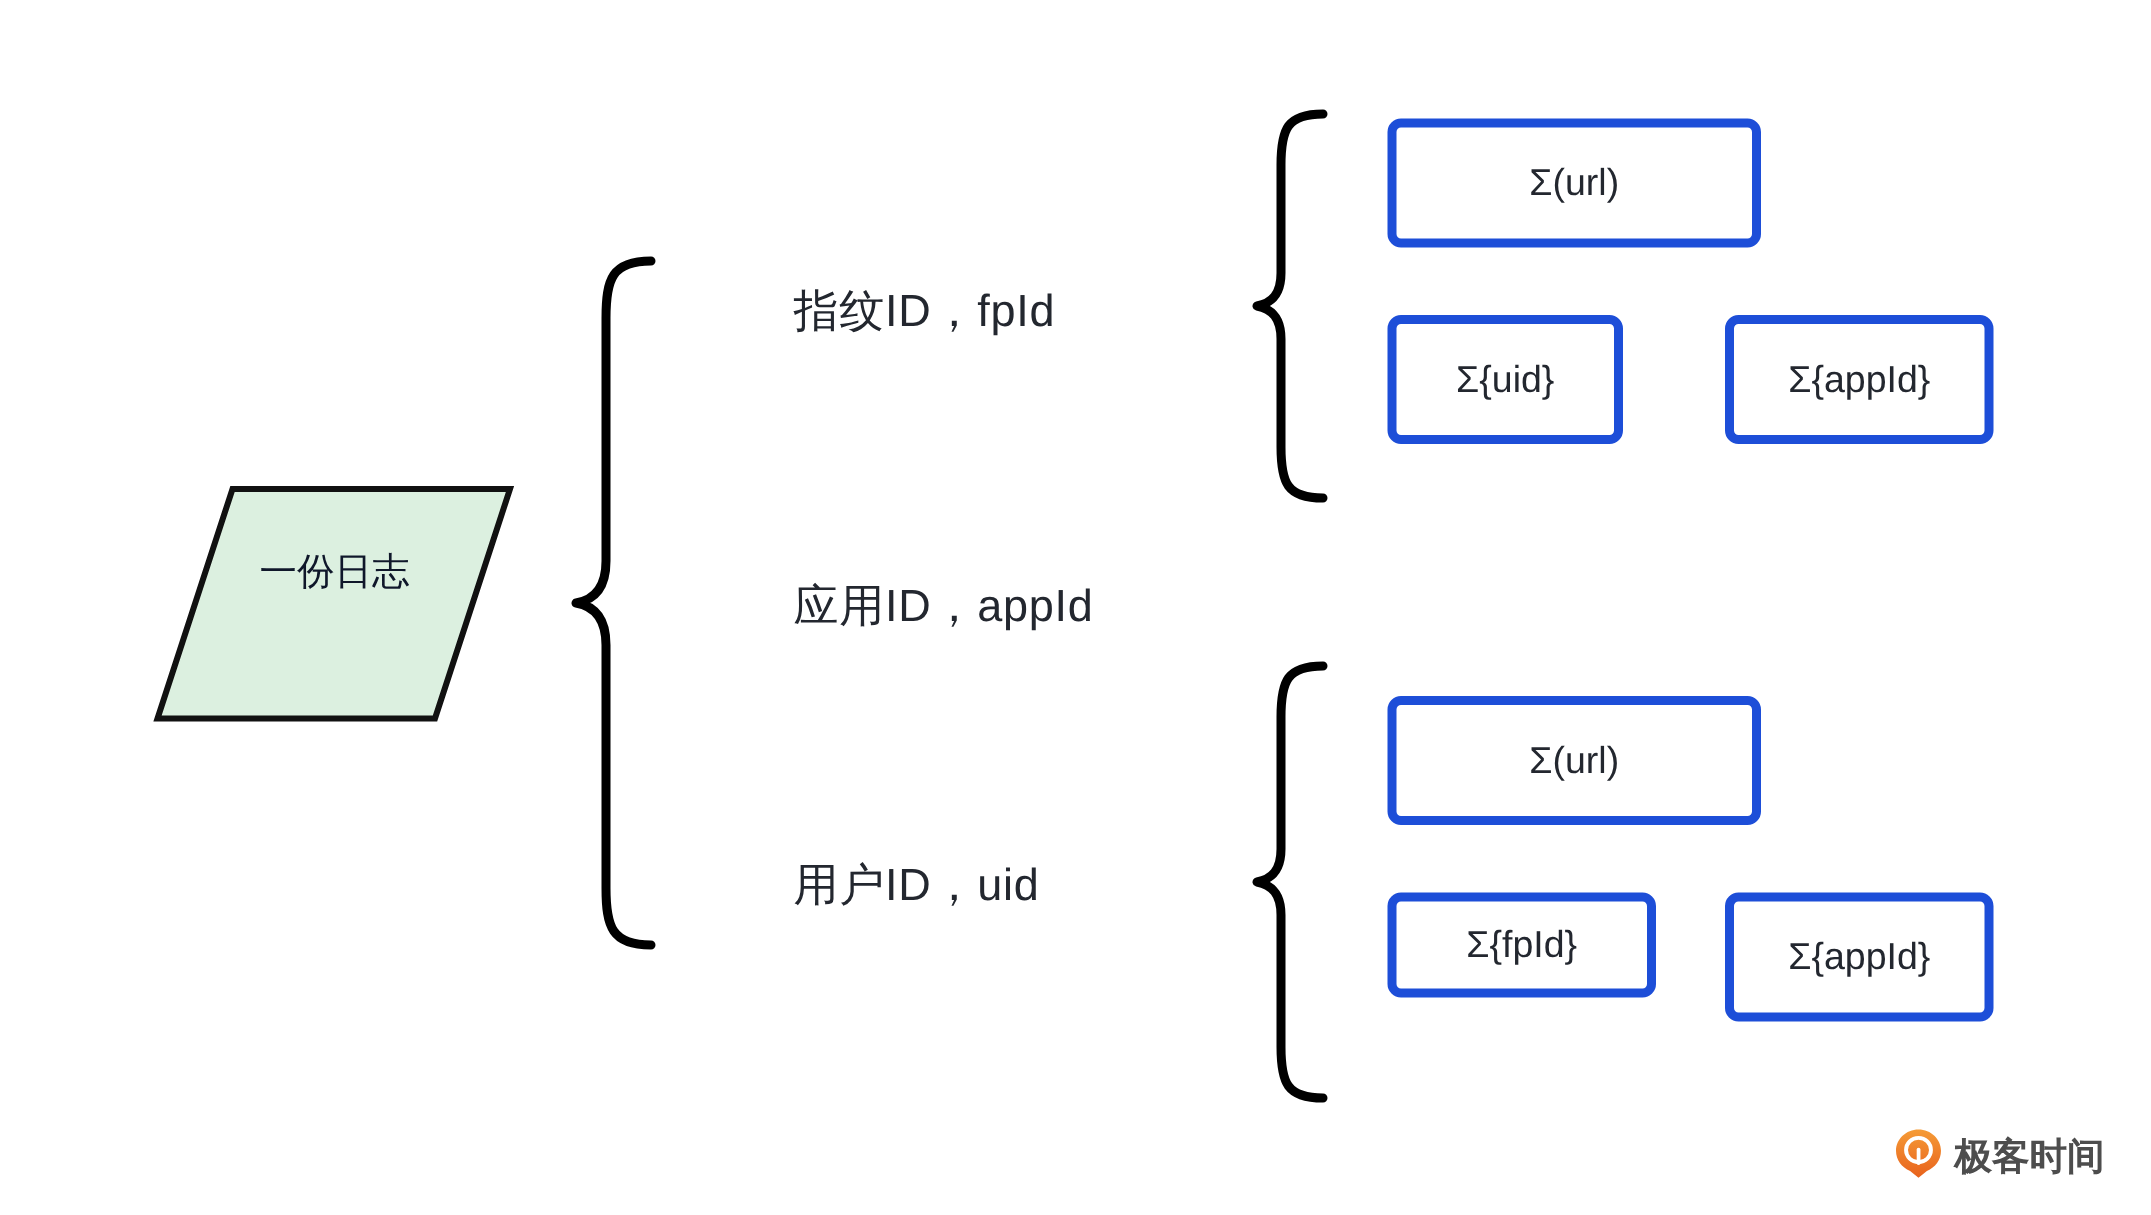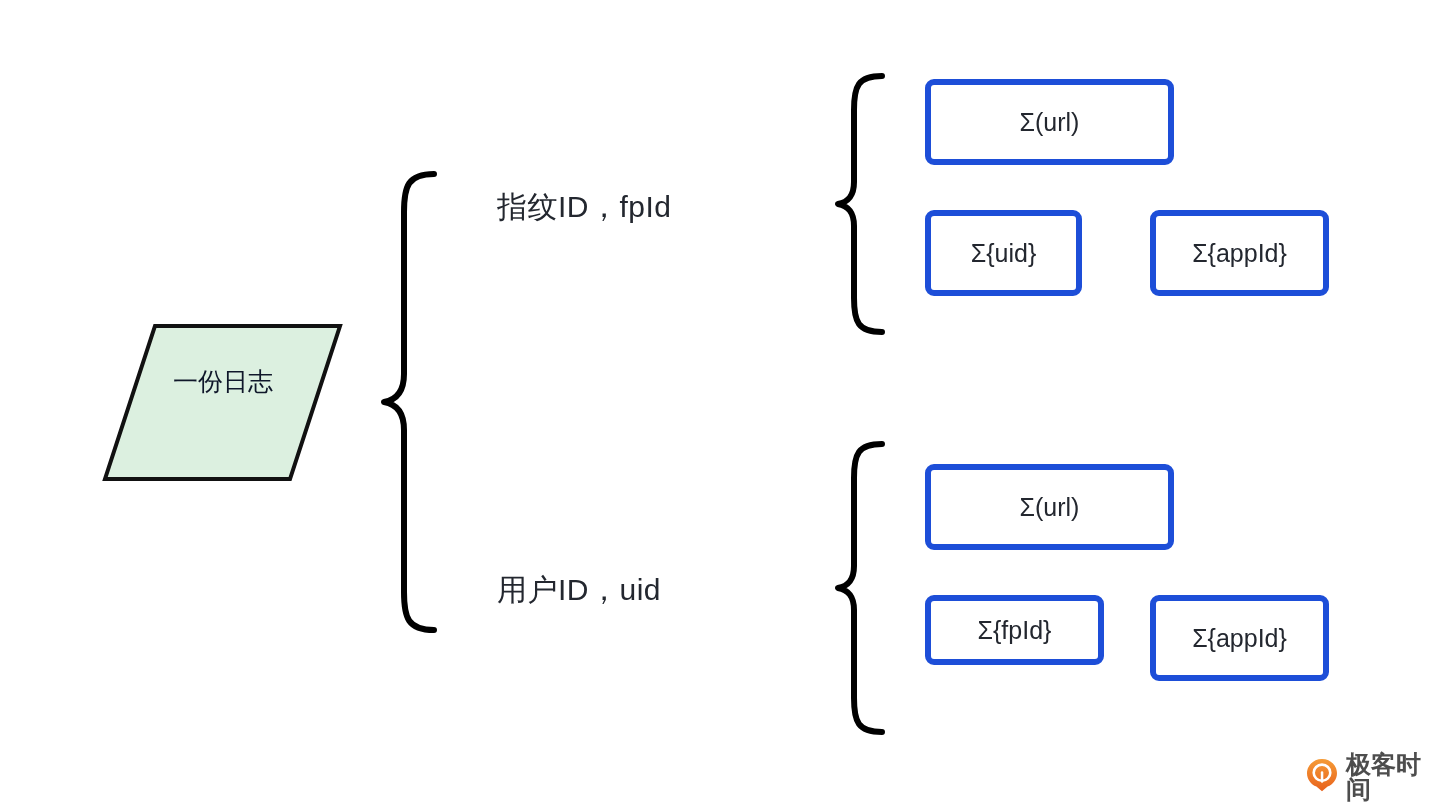--- a/index.html
+++ b/index.html
@@ -47,20 +47,21 @@
   }
   .brace svg { display: block; }
 
   
   .id-label {
     position: absolute;
     font-size: 30px;
     color: #23272f;
     white-space: nowrap;
     letter-spacing: 0.5px;
+    margin-left: 32px;
   }
   #id-label-fpid  { left: 497px; top: 187px; }
   #id-label-appid { left: 497px; top: 384px; }
   #id-label-uid   { left: 497px; top: 570px; }
 
   
   .metric-box {
     position: absolute;
     box-sizing: border-box;
     border: 6px solid #1d4ed8;
@@ -78,21 +79,21 @@
   #box-uid       { left: 925px;  top: 210px; width: 157px; height: 86px; }
   #box-appid-top { left: 1150px; top: 210px; width: 179px; height: 86px; }
   
   #box-url-bottom   { left: 925px;  top: 464px; width: 249px; height: 86px; }
   #box-fpid         { left: 925px;  top: 595px; width: 179px; height: 70px; }
   #box-appid-bottom { left: 1150px; top: 595px; width: 179px; height: 86px; }
 
   
   .watermark {
     position: absolute;
-    left: 1305px;
+    left: 1262px;
     top: 752px;
     display: flex;
     align-items: center;
     gap: 7px;
   }
   .watermark .wm-icon { display: block; }
   .watermark .wm-text {
     font-size: 25px;
     font-weight: bold;
     color: #4d4d4d;
@@ -120,20 +121,21 @@
                C 30 6, 26 18, 26 44
                L 26 206
                C 26 224, 18 232, 6 234
                C 18 236, 26 244, 26 262
                L 26 424
                C 26 450, 30 462, 56 462" fill="none" stroke="#000000" stroke-width="6" stroke-linecap="round" stroke-linejoin="round"></path>
     </svg>
   </div>
 
   <div class="id-label" id="id-label-fpid">指纹ID，fpId</div>
+  <div class="id-label" id="id-label-appid">应用ID，appId</div>
   <div class="id-label" id="id-label-uid">用户ID，uid</div>
 
   <div class="brace" style="left:832px; top:70px;">
     <svg width="56" height="268" viewBox="0 0 56 268" xmlns="http://www.w3.org/2000/svg">
       <path d="M 50 6
                C 26 6, 22 16, 22 40
                L 22 112
                C 22 126, 16 132, 6 134
                C 16 136, 22 142, 22 156
                L 22 228

